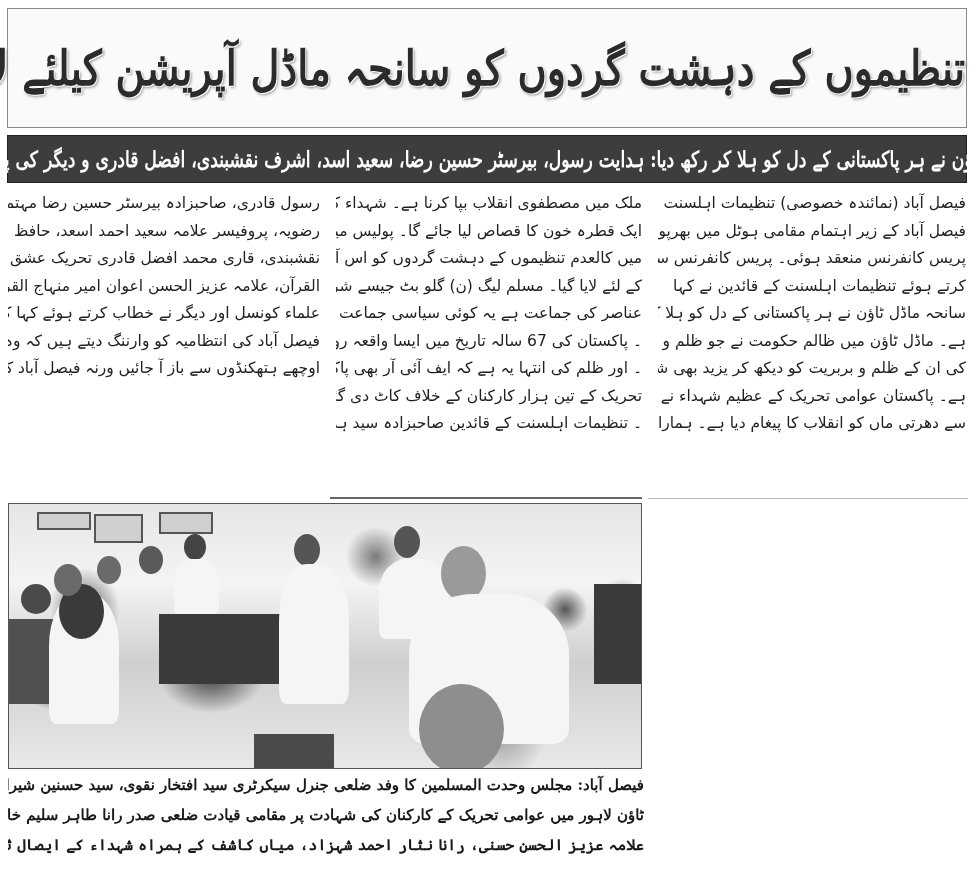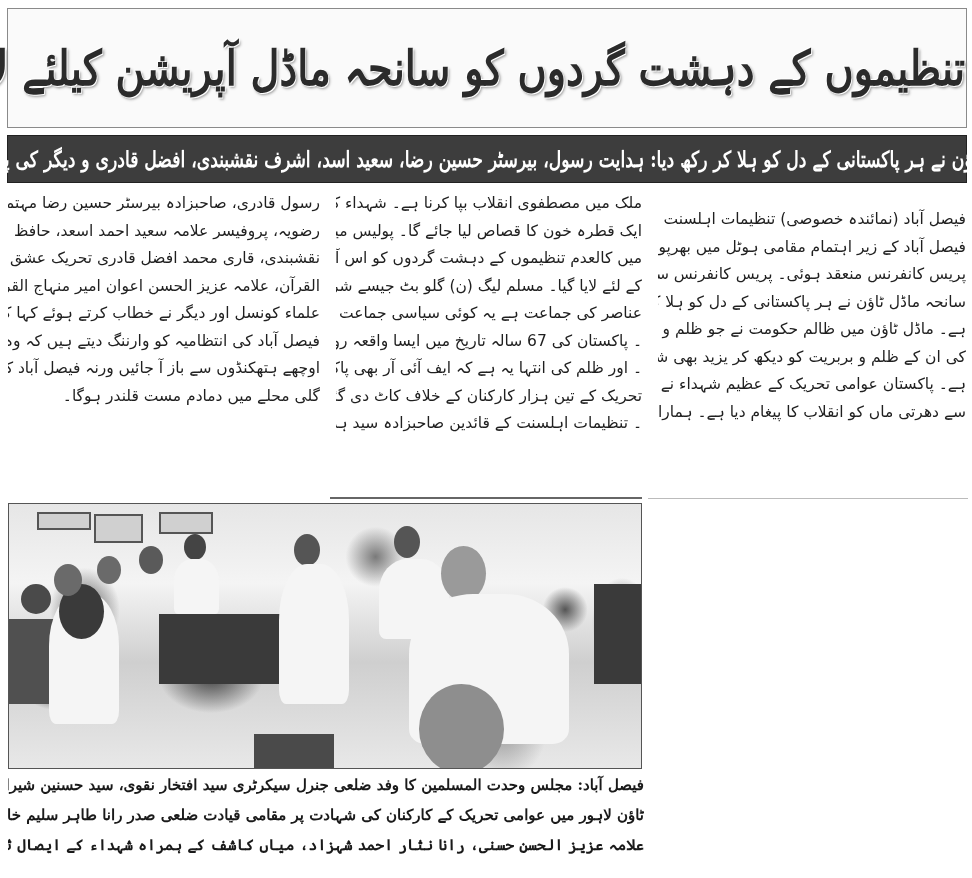--- a/index.html
+++ b/index.html
@@ -27,21 +27,21 @@
     direction:rtl; color:#ffffff; font-family:"DejaVu Serif", serif;
     font-size:22px; font-weight:bold; white-space:nowrap;
     transform: scaleX(0.78); transform-origin:center;
   }
   .column {
     position:absolute; direction:rtl; text-align:justify;
     font-family:"DejaVu Sans", sans-serif; font-size:15.5px; line-height:27.5px;
     color:#1f1f1f;
   }
   .col-line { display:block; white-space:nowrap; overflow:hidden; text-align:right; }
-  .col-right { left:658px; top:190px; width:308px;margin-top:16px; }
+  .col-right { left:658px; top:190px; width:308px; }
   .col-middle { left:336px; top:190px; width:306px; }
   .col-left { left:8px; top:190px; width:312px; }
   .rule-middle-bottom { position:absolute; left:330px; top:497px; width:312px; height:2px; background:#666; }
   .rule-right-bottom { position:absolute; left:648px; top:498px; width:320px; height:1px; background:#bbb; }
   .photo {
     position:absolute; left:8px; top:503px; width:632px; height:264px;
     border:1px solid #555; overflow:hidden;
     background:
       radial-gradient(ellipse 50px 60px at 12% 40%, #5a5a5a 0%, transparent 70%),
       radial-gradient(ellipse 40px 30px at 7% 70%, #4a4a4a 0%, transparent 70%),
@@ -77,20 +77,21 @@
 </div>
 
 <div class="subhead-bar">
   <div class="subhead-text">سانحہ ماڈل ٹاؤن نے ہر پاکستانی کے دل کو ہلا کر رکھ دیا: ہدایت رسول، بیرسٹر حسین رضا، سعید اسد، اشرف نقشبندی، افضل قادری و دیگر کی پریس کانفرنس</div>
 </div>
 
 <div class="column col-right">
   <span class="col-line">فیصل آباد (نمائندہ خصوصی) تنظیمات اہلسنت</span>
   <span class="col-line">فیصل آباد کے زیر اہتمام مقامی ہوٹل میں بھرپور ہنگامی</span>
   <span class="col-line">پریس کانفرنس منعقد ہوئی۔ پریس کانفرنس سے خطاب</span>
+  <span class="col-line">کرتے ہوئے تنظیمات اہلسنت کے قائدین نے کہا</span>
   <span class="col-line">سانحہ ماڈل ٹاؤن نے ہر پاکستانی کے دل کو ہلا کر رکھ دیا</span>
   <span class="col-line">ہے۔ ماڈل ٹاؤن میں ظالم حکومت نے جو ظلم و بربریت</span>
   <span class="col-line">کی ان کے ظلم و بربریت کو دیکھ کر یزید بھی شرما رہا</span>
   <span class="col-line">ہے۔ پاکستان عوامی تحریک کے عظیم شہداء نے اپنے خون</span>
   <span class="col-line">سے دھرتی ماں کو انقلاب کا پیغام دیا ہے۔ ہمارا انتقام</span>
 </div>
 
 <div class="column col-middle">
   <span class="col-line">ملک میں مصطفوی انقلاب بپا کرنا ہے۔ شہداء کے ایک</span>
   <span class="col-line">ایک قطرہ خون کا قصاص لیا جائے گا۔ پولیس میں وردی</span>
@@ -104,21 +105,20 @@
 </div>
 
 <div class="column col-left">
   <span class="col-line">رسول قادری، صاحبزادہ بیرسٹر حسین رضا مہتمم جامعہ</span>
   <span class="col-line">رضویہ، پروفیسر علامہ سعید احمد اسعد، حافظ محمد اشرف</span>
   <span class="col-line">نقشبندی، قاری محمد افضل قادری تحریک عشق رسول</span>
   <span class="col-line">القرآن، علامہ عزیز الحسن اعوان امیر منہاج القرآن</span>
   <span class="col-line">علماء کونسل اور دیگر نے خطاب کرتے ہوئے کہا کہ ہم</span>
   <span class="col-line">فیصل آباد کی انتظامیہ کو وارننگ دیتے ہیں کہ وہ ان</span>
   <span class="col-line">اوچھے ہتھکنڈوں سے باز آ جائیں ورنہ فیصل آباد کی ہر</span>
-  <span class="col-line">گلی محلے میں دمادم مست قلندر ہوگا۔</span>
 </div>
 
 <div class="rule-middle-bottom"></div>
 <div class="rule-right-bottom"></div>
 
 <div class="photo" title="group-meeting-photo">
   <div class="frame" style="left:28px;top:8px;width:50px;height:14px;"></div>
   <div class="frame" style="left:85px;top:10px;width:45px;height:25px;"></div>
   <div class="frame" style="left:150px;top:8px;width:50px;height:18px;"></div>
   <div class="table" style="left:150px;top:110px;width:140px;height:70px;"></div>

